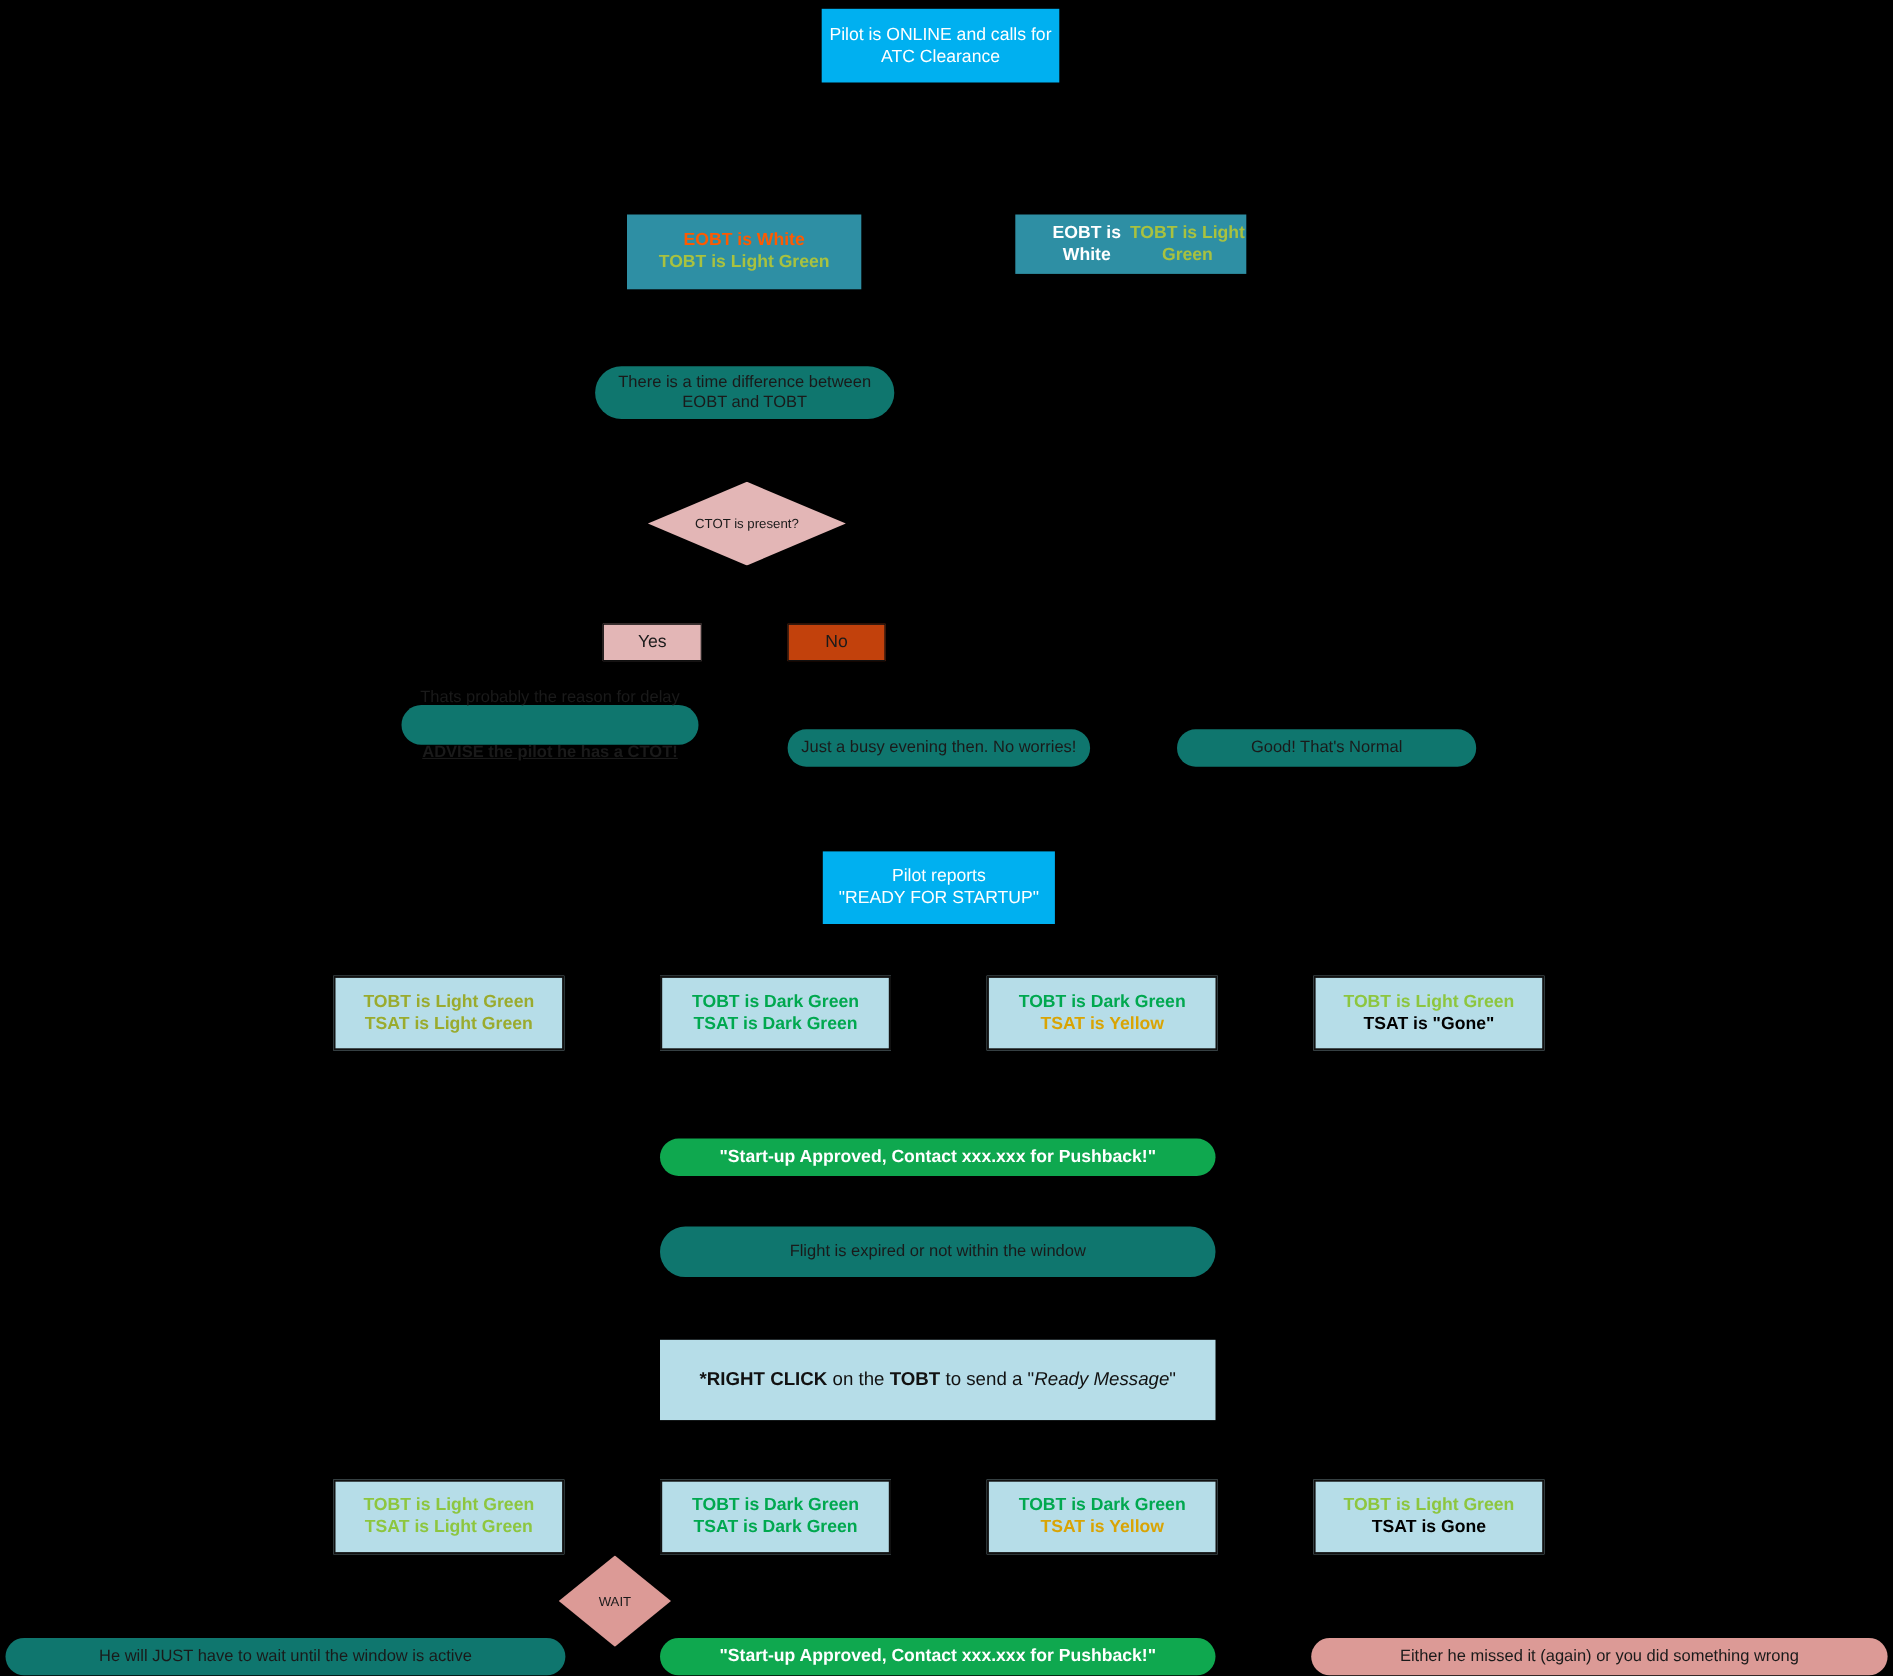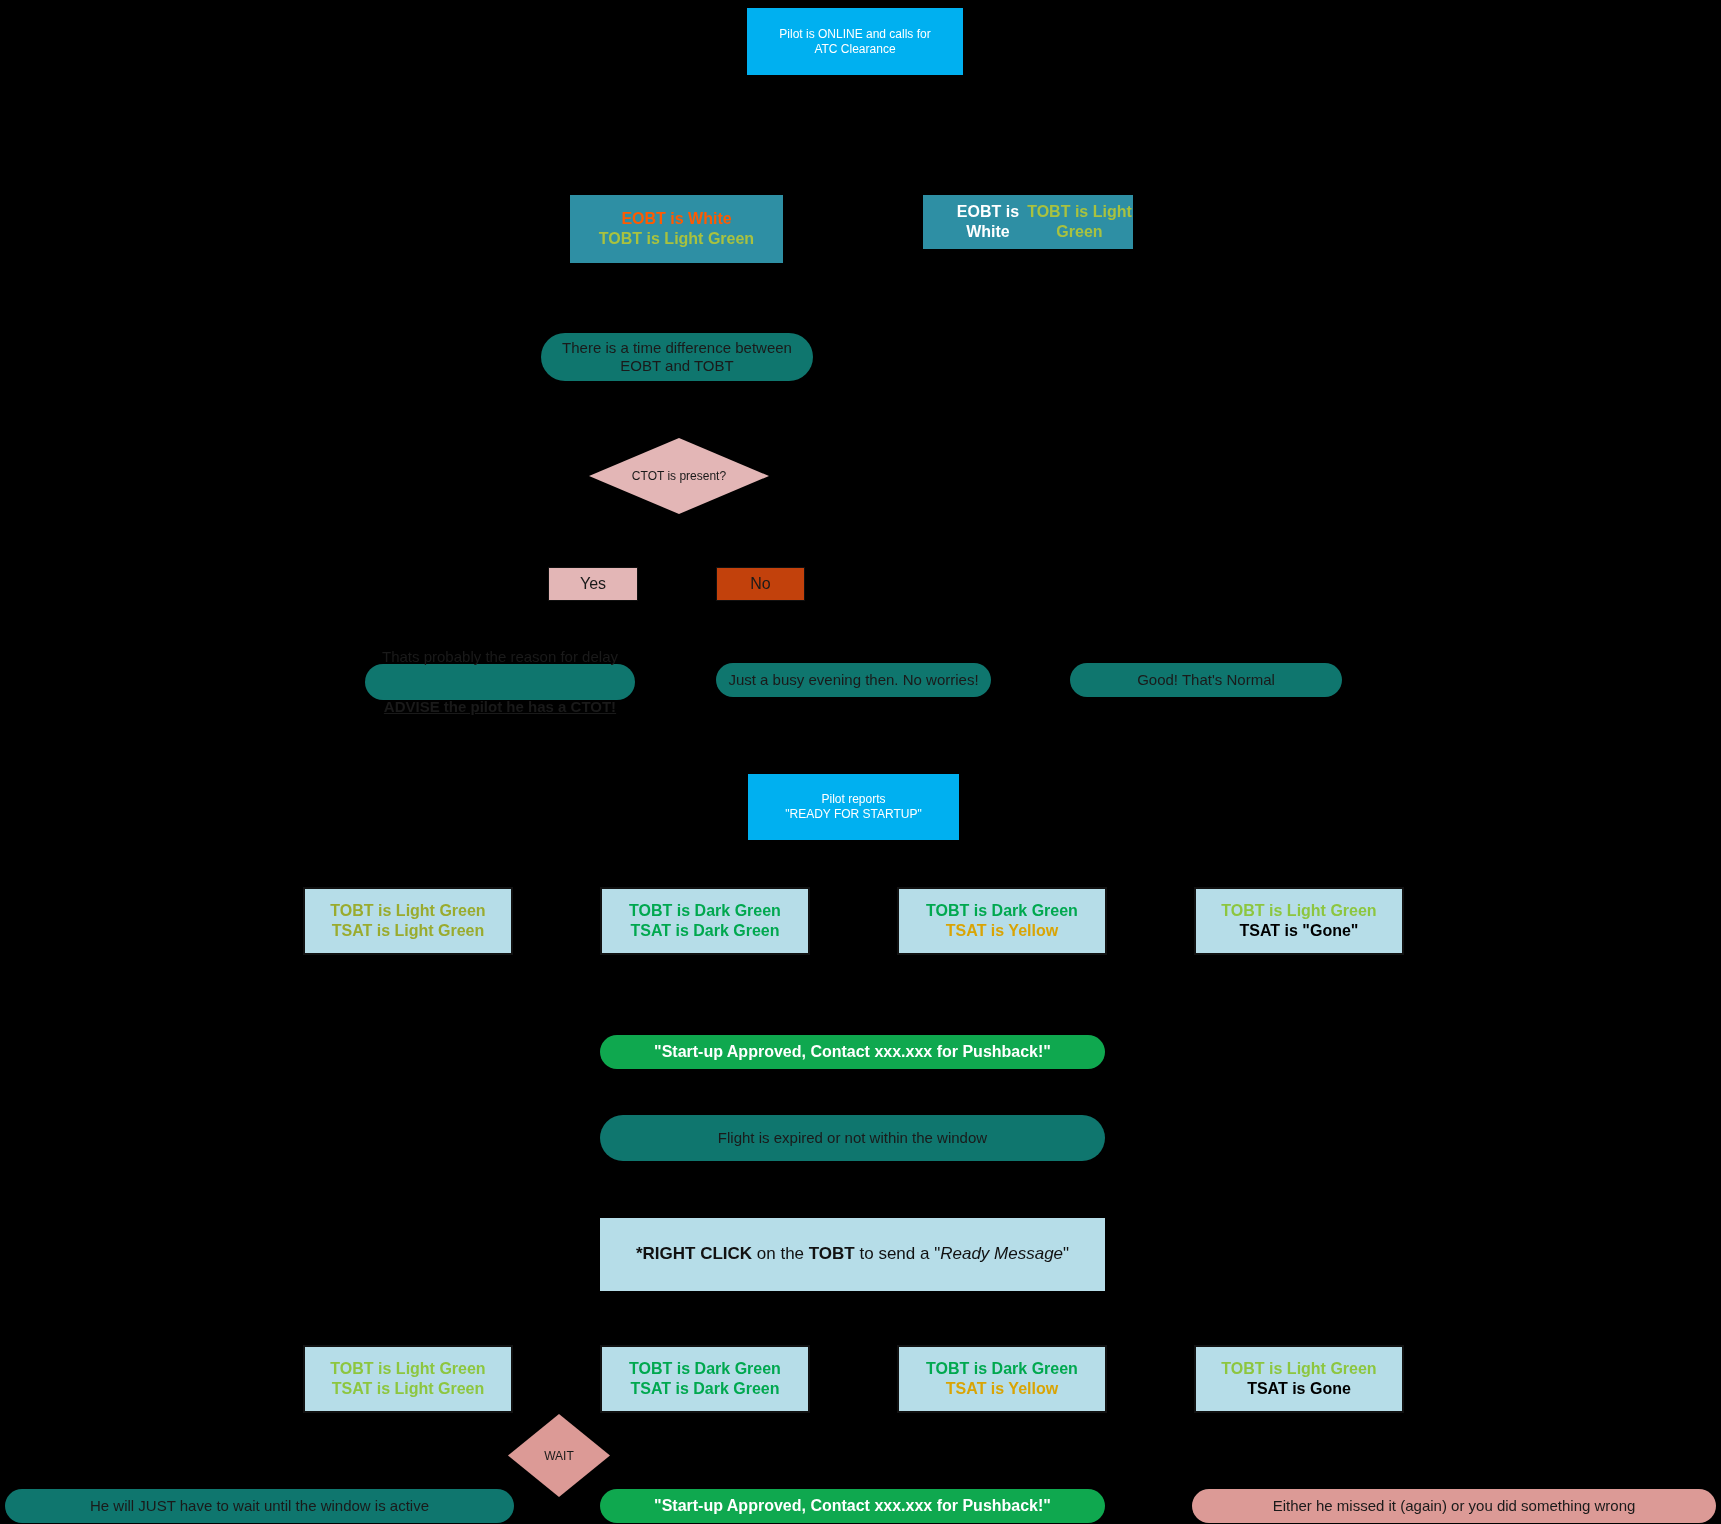--- a/index.html
+++ b/index.html
@@ -20,21 +20,21 @@
     display: flex;
     align-items: center;
     justify-content: center;
     text-align: center;
     line-height: 1.22;
   }
   
   .blue {
     background: #00b0f0;
     color: #ffffff;
-    font-size: 12px;
+    font-size: 16px;
   }
   
   .teal {
     background: #2e8fa4;
     font-weight: bold;
     font-size: 16px;
   }
   .teal .orange { color: #ff5a00; }
   .teal .lgreen  { color: #a9c23f; }
   .teal .white   { color: #ffffff; }
@@ -146,21 +146,21 @@
 </div>
 
 <div class="node yes" style="left:548px; top:567px; width:90px; height:34px;">
   <span>Yes</span>
 </div>
 
 <div class="node no" style="left:716px; top:567px; width:89px; height:34px;">
   <span>No</span>
 </div>
 
-<div class="node note two-line" style="left:365px; top:664px; width:270px; height:36px; flex-direction:column;gap:32px;">
+<div class="node note two-line" style="left:365px; top:641px; width:270px; height:36px; flex-direction:column;gap:32px;">
   <span class="stack-line nowrap">Thats probably the reason for delay</span>
   <span class="stack-line nowrap" style="font-weight:bold; text-decoration:underline;">ADVISE the pilot he has a CTOT!</span>
 </div>
 
 <div class="node note" style="left:716px; top:663px; width:275px; height:34px;">
   <span class="nowrap">Just a busy evening then. No worries!</span>
 </div>
 
 <div class="node note" style="left:1070px; top:663px; width:272px; height:34px;">
   <span class="nowrap">Good! That's Normal</span>

